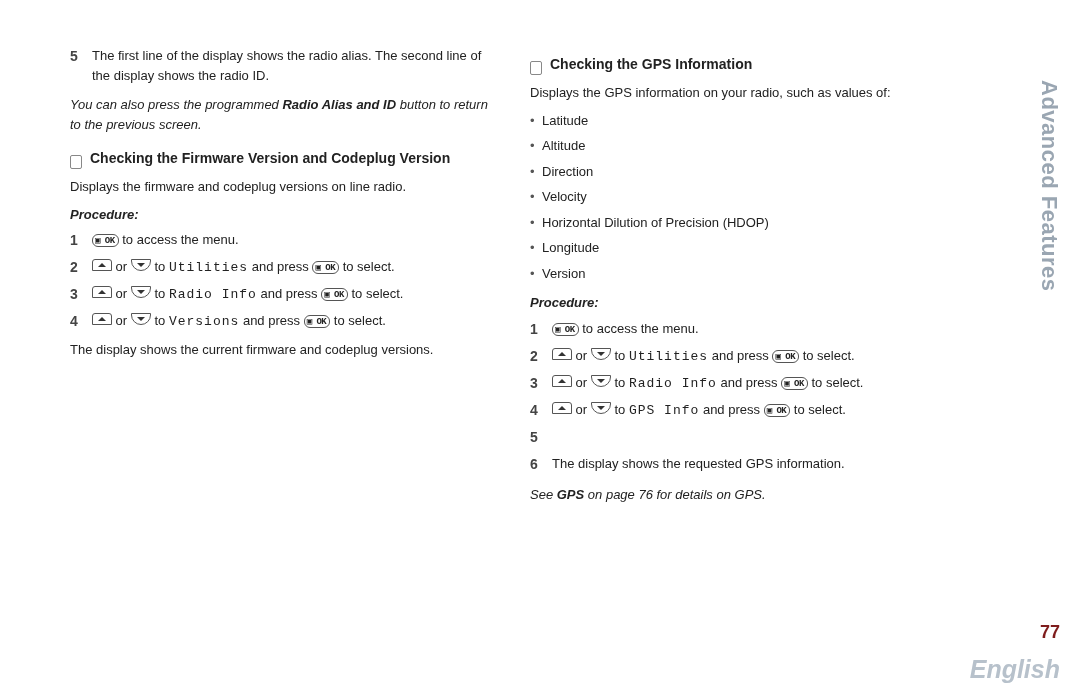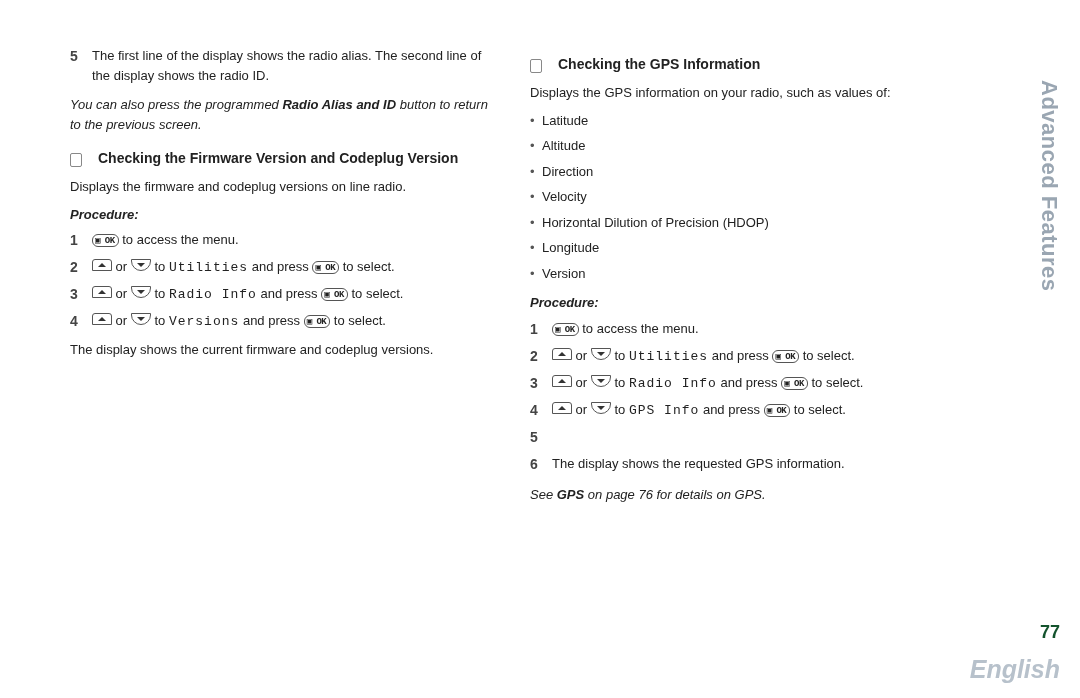--- a/index.html
+++ b/index.html
@@ -31,21 +31,21 @@
     font-weight: bold;
     color: #9aa6b2;
     letter-spacing: 0.5px;
   }
   .page-number {
     position: absolute;
     right: 20px;
     bottom: 52px;
     font-size: 18px;
     font-weight: bold;
-    color: #14532d;
+    color: #7f1d1d;
   }
   .lang-label {
     position: absolute;
     right: 20px;
     bottom: 10px;
     font-size: 25px;
     font-weight: bold;
     font-style: italic;
     color: #b7c1cb;
   }
@@ -57,22 +57,22 @@
   }
   .step-num {
     font-weight: bold;
     color: #444;
     min-width: 14px;
     font-size: 14px;
   }
   .step-body { flex: 1; }
   .heading-row {
     display: flex;
-    align-items: center;
-    gap: 16px;
+    align-items: flex-end;
+    gap: 8px;
     margin: 14px 0 6px 0;
   }
   .sect-icon {
     display: inline-block;
     width: 12px; height: 14px;
     border: 1px solid #888;
     border-radius: 2px;
     flex: 0 0 auto;
     margin-top: 2px;
   }

